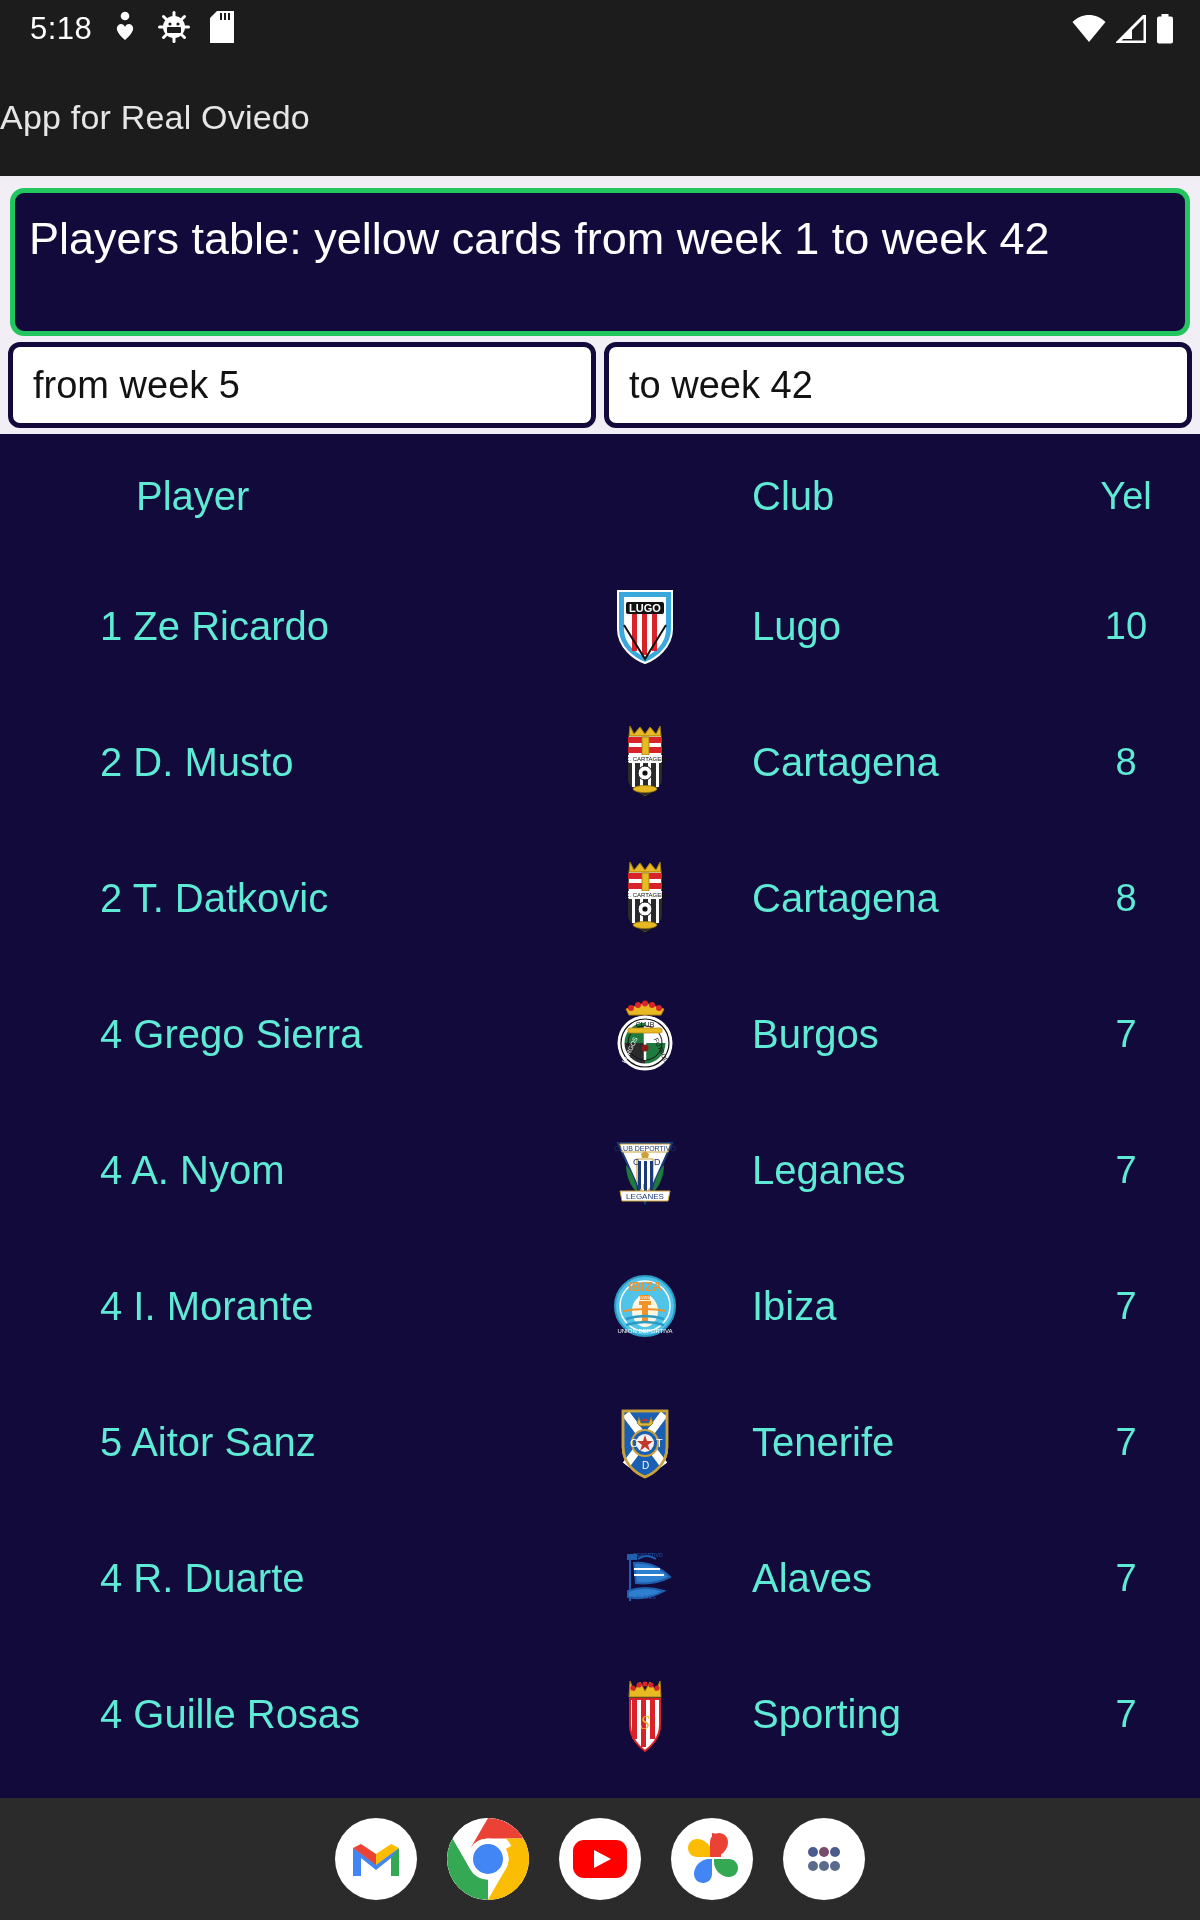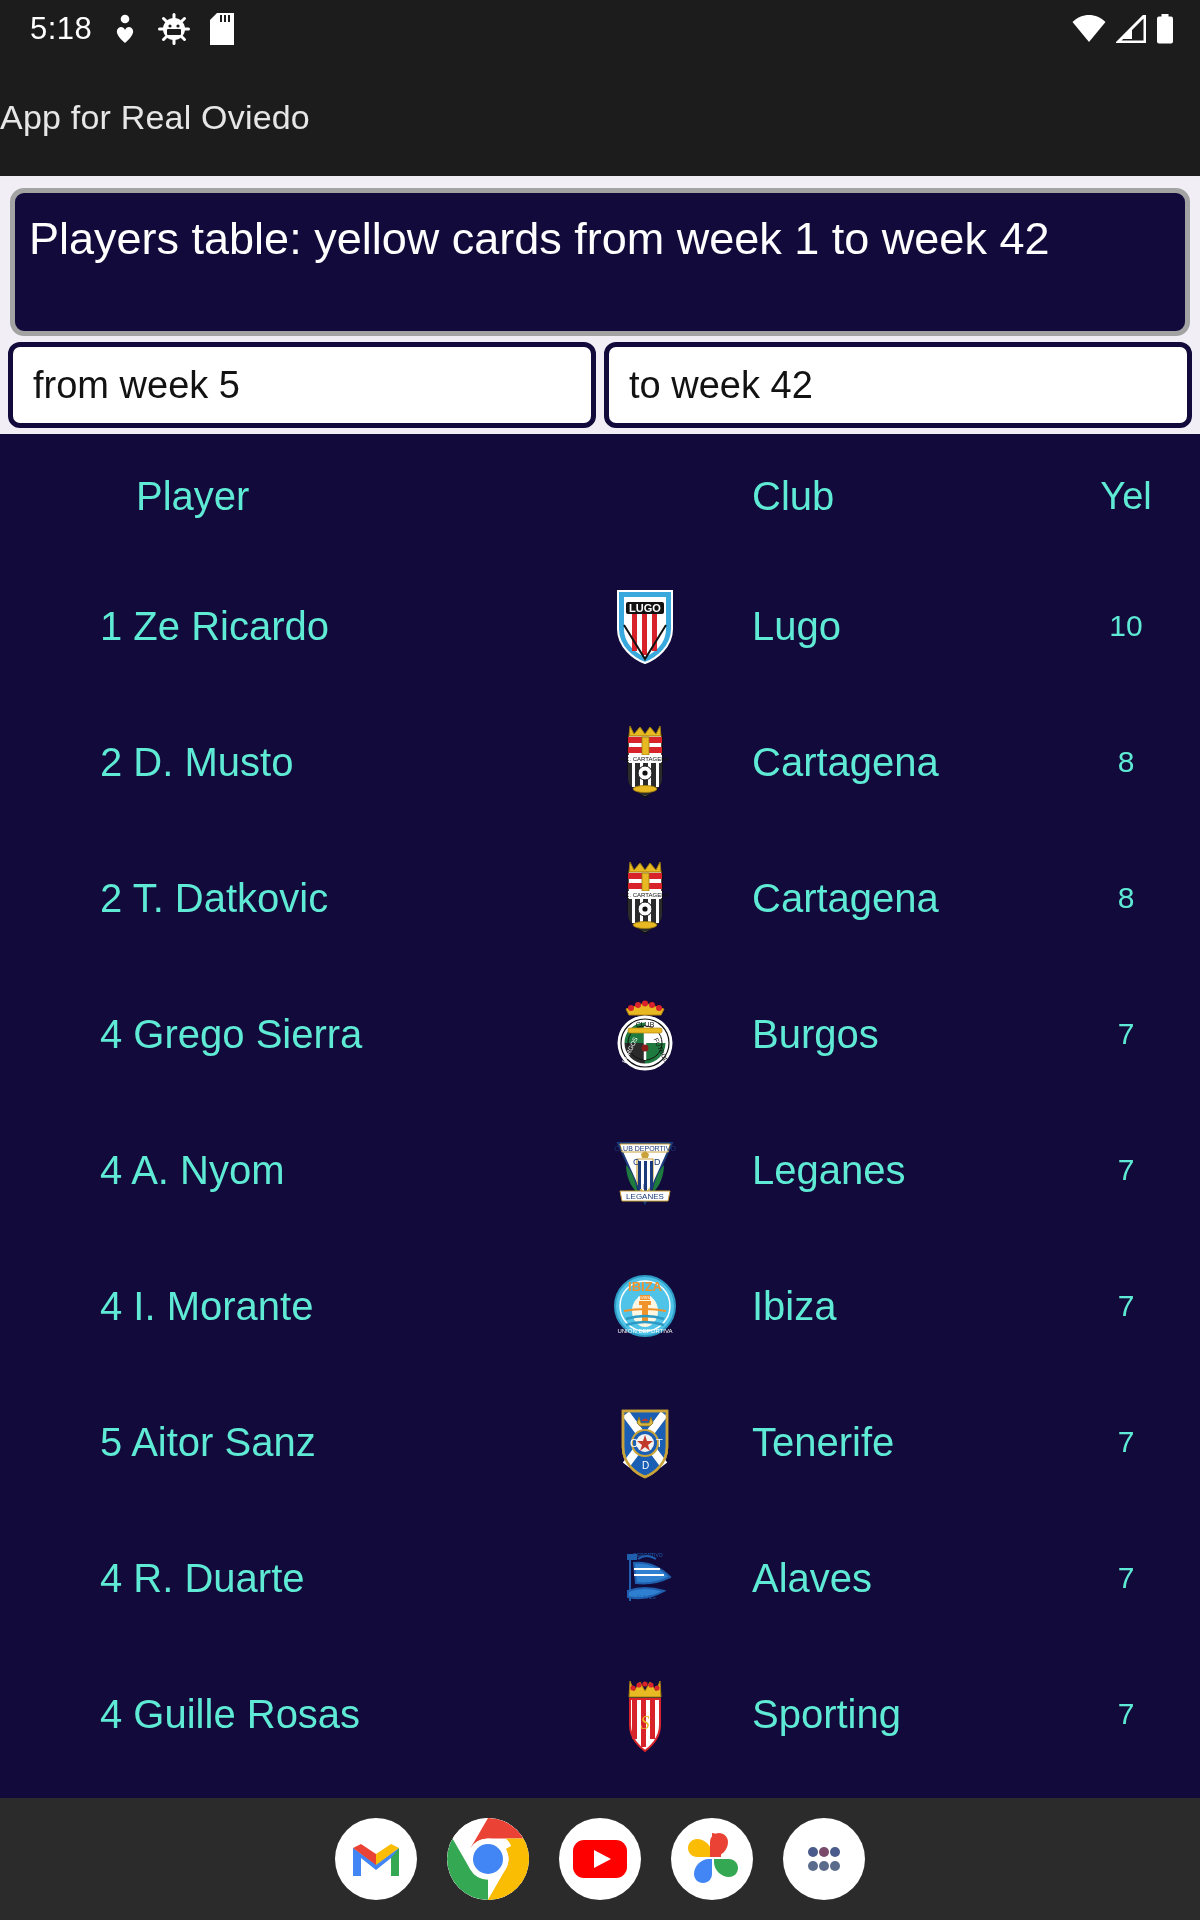--- a/index.html
+++ b/index.html
@@ -10,38 +10,38 @@
     overflow: hidden;
   }
   .phone { position: relative; width: 1200px; height: 1920px; display: flex; flex-direction: column; background:#120a3a; }
 
   
   .statusbar {
     height: 58px; background: #1c1c1c; color: #fff;
     display: flex; align-items: center; justify-content: space-between;
     padding: 0 26px 0 30px; flex: 0 0 58px;
   }
-  .sb-left { display: flex; align-items: center; gap: 20px; }
+  .sb-left { display: flex; gap: 20px; }
   .sb-time { font-size: 31px; letter-spacing: .5px; }
   .sb-right { display: flex; align-items: center; gap: 10px; }
   .ic { display:block; }
 
   
   .appbar {
     height: 118px; background: #1c1c1c; display: flex; align-items: center;
     flex: 0 0 118px;
   }
   .appbar-title { color: #e6e6e6; font-size: 34px; letter-spacing: .2px; }
 
   .appbar-divider { height: 4px; background: #f0eef4; flex: 0 0 4px; }
 
   
   .banner-wrap { background: #f1eff5; padding: 8px 10px 6px 10px; flex: 0 0 auto; }
   .banner {
-    background: #120a3a; border: 5px solid #a3a3a3; border-radius: 14px;
+    background: #120a3a; border: 5px solid #22c55e; border-radius: 14px;
     color: #fff; font-size: 45px; line-height: 1.26; padding: 18px 18px 20px 14px;
     min-height: 148px;
   }
 
   
   .inputs-row { display: flex; gap: 8px; padding: 0 8px 6px 8px; background: #f1eff5; flex: 0 0 auto; }
   .week-input {
     flex: 1 1 0; background: #fff; border: 5px solid #120a3a; border-radius: 12px;
     height: 86px; display: flex; align-items: center; padding-left: 20px;
     font-size: 38px; color: #121212; font-family: "Liberation Sans", sans-serif;
@@ -52,21 +52,21 @@
     flex: 1 1 auto; background: #120a3a; color: #5eead4; overflow: hidden;
     display: flex; flex-direction: column;
   }
   .row { display: flex; align-items: center; flex: 0 0 136px; height: 136px; }
   .head-row { flex: 0 0 124px; height: 124px; }
   .c-player { width: 590px; padding-left: 100px; font-size: 40px; }
   .head-row .c-player { font-size: 40px; padding-left: 136px; }
   .c-crest { width: 110px; display: flex; align-items: center; justify-content: center; }
   .c-club { flex: 1 1 auto; padding-left: 52px; font-size: 40px; }
   .head-row .c-club { padding-left: 52px; }
-  .c-yel { width: 130px; text-align: center; font-size: 30px; padding-right: 18px; }
+  .c-yel { width: 130px; text-align: center; font-size: 38px; padding-right: 18px; }
   .head-row .c-yel { font-size: 38px; }
   .crest { width: 62px; height: 78px; display:block; }
 
   
   .dock {
     flex: 0 0 122px; height: 122px; background: #2b2b2b;
     display: flex; align-items: center; justify-content: center; gap: 30px;
   }
   .dock-icon { width: 82px; height: 82px; border-radius: 50%; background: #fff;
     display: flex; align-items: center; justify-content: center; overflow: hidden; }

